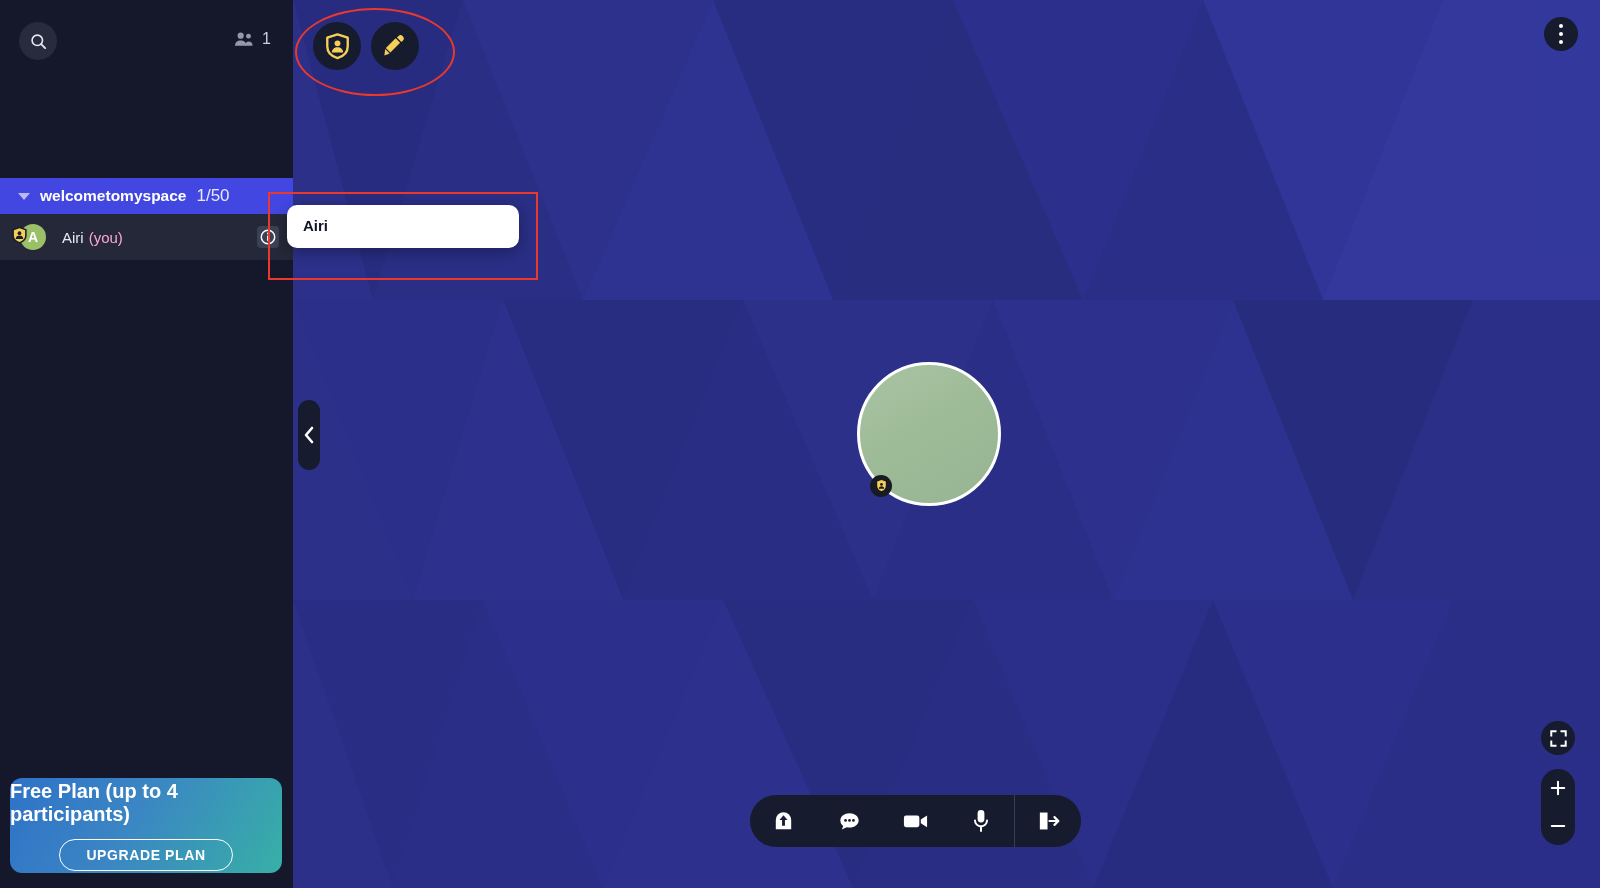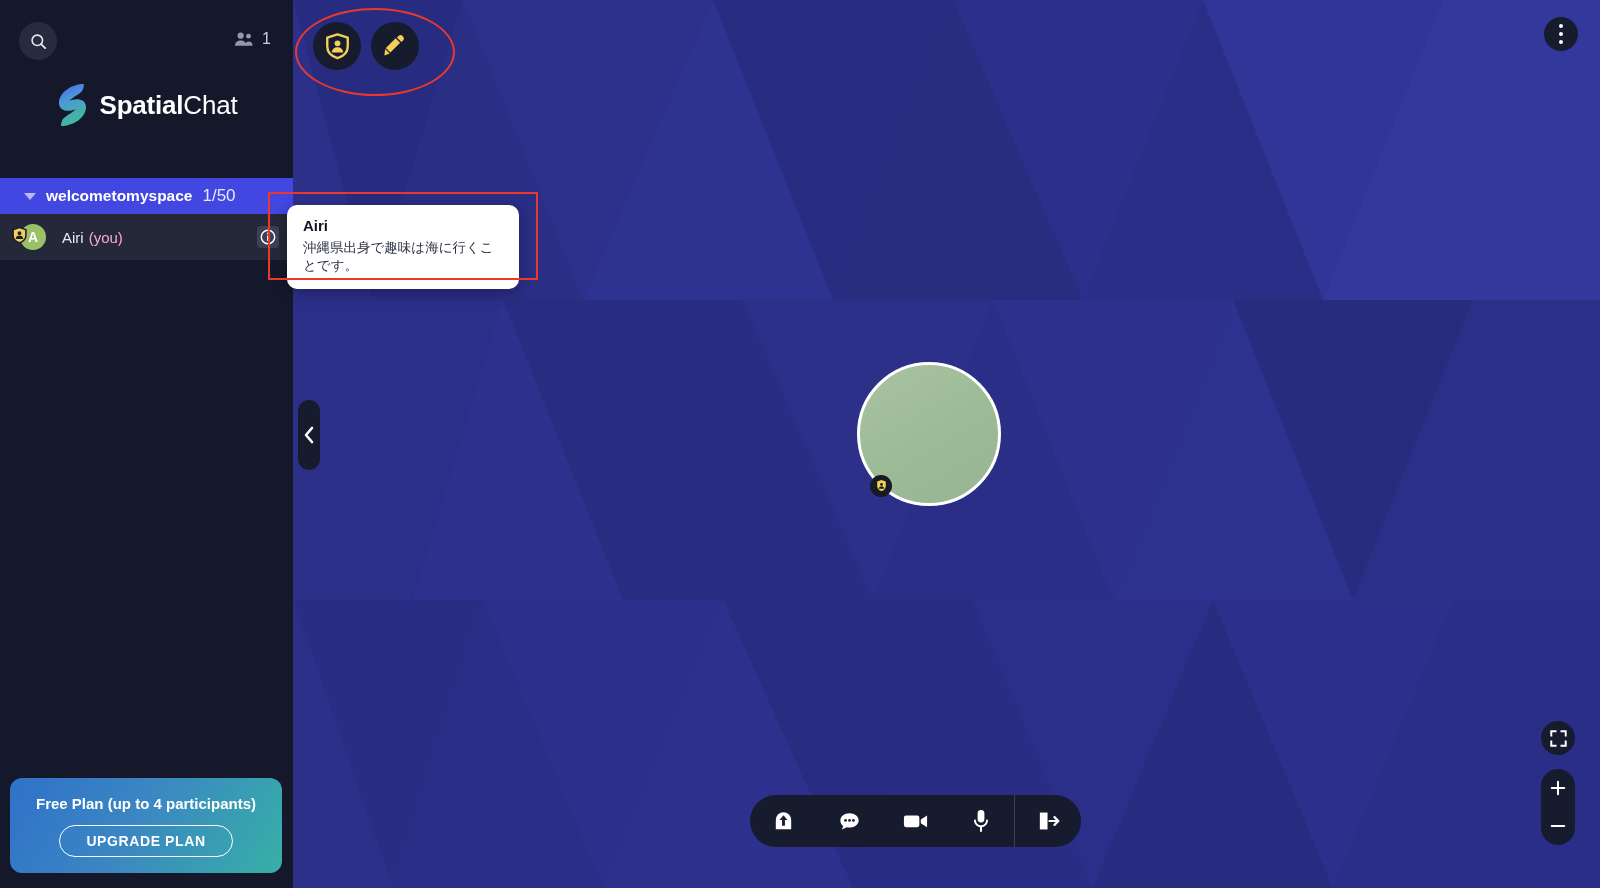--- a/index.html
+++ b/index.html
@@ -43,21 +43,21 @@
   #logo-text { font-size:26px; letter-spacing:-0.2px; white-space:nowrap; }
   #logo-text .b { font-weight:bold; color:#ffffff; }
   #logo-text .l { font-weight:300; color:#ffffff; }
 
   
   #room-header {
     position:absolute; left:0; top:178px;
     width:293px; height:36px;
     background:#4147e0;
     display:flex; align-items:center;
-    padding-left:24px; gap:10px;
+    padding-left:18px; gap:10px;
     cursor:pointer;
   }
   #room-caret {
     width:0;height:0;
     border-left:6px solid transparent;
     border-right:6px solid transparent;
     border-top:7px solid #b8bbf2;
   }
   #room-name { color:#fff; font-weight:bold; font-size:15.5px; }
   #room-capacity { color:#e7e8ff; font-size:17px; font-weight:400; }
@@ -96,21 +96,21 @@
 
   
   #upgrade-card {
     position:absolute; left:10px; bottom:15px;
     width:272px; height:95px;
     border-radius:12px;
     background:linear-gradient(120deg,#2f72c8 0%,#3b86c3 45%,#37b0a6 100%);
     display:flex; flex-direction:column; align-items:center; justify-content:center;
     gap:13px;
   }
-  #upgrade-title { color:#ffffff; font-size:15px; font-weight:bold; }
+  #upgrade-title { color:#ffffff; font-size:20px; font-weight:bold; }
   #upgrade-button {
     border:1.6px solid #ffffff; border-radius:20px;
     padding:7px 26px;
     color:#ffffff; font-size:14px; font-weight:bold; letter-spacing:0.6px;
     background:transparent; cursor:pointer;
   }
 
   
   #stage {
     position:absolute; left:293px; top:0;
@@ -245,35 +245,20 @@
     <div id="people-counter">
       <svg width="20" height="16" viewBox="0 0 24 18">
         <circle cx="8" cy="5" r="3.7" fill="#9399ab"></circle>
         <path d="M1.2 17c0-3.9 3-6.1 6.8-6.1s6.8 2.2 6.8 6.1z" fill="#9399ab"></path>
         <circle cx="17.4" cy="5.6" r="2.9" fill="#9399ab"></circle>
         <path d="M13.4 17c0-3.2 1.9-5 4.3-5 2.6 0 4.6 1.7 4.6 5z" fill="#9399ab"></path>
       </svg>
       <span id="people-count-value">1</span>
     </div>
 
-    <div id="logo-wrap">
-      <svg width="33" height="46" viewBox="0 0 33 46">
-        <defs>
-          <linearGradient id="sgrad" x1="0" y1="0" x2="0.3" y2="1">
-            <stop offset="0%" stop-color="#4e63f0"></stop>
-            <stop offset="45%" stop-color="#4a9bd4"></stop>
-            <stop offset="100%" stop-color="#41b99b"></stop>
-          </linearGradient>
-        </defs>
-        <path d="M28 2 C16 2 3 10 3 21 C3 30 14 30 20 27 C13 34 5 34 5 44 C17 44 30 36 30 25 C30 16 19 16 13 19 C20 12 28 12 28 2 Z" fill="url(#sgrad)"></path>
-      </svg>
-      <div id="logo-text">
-        <span class="b">Spatial</span><span class="l">Chat</span>
-      </div>
-    </div>
   </div>
 
   <div id="room-header">
     <span id="room-caret"></span>
     <span id="room-name">welcometomyspace</span>
     <span id="room-capacity">1/50</span>
   </div>
 
   <div id="participant-row">
     <div class="avatar-mini">
@@ -440,17 +425,16 @@
     <div class="zoom-btn">
       <svg width="16" height="16" viewBox="0 0 18 18">
         <line x1="2" y1="9" x2="16" y2="9" stroke="#ffffff" stroke-width="2.3" stroke-linecap="round"></line>
       </svg>
     </div>
   </div>
 </div>
 
 <div id="profile-tooltip">
   <div id="tooltip-name">Airi</div>
-  <div id="tooltip-desc">沖縄県出身で趣味は海に行くことです。</div>
 </div>
 
 <div id="ann-ellipse"></div>
 <div id="ann-rect"></div>
 
 </body></html>

